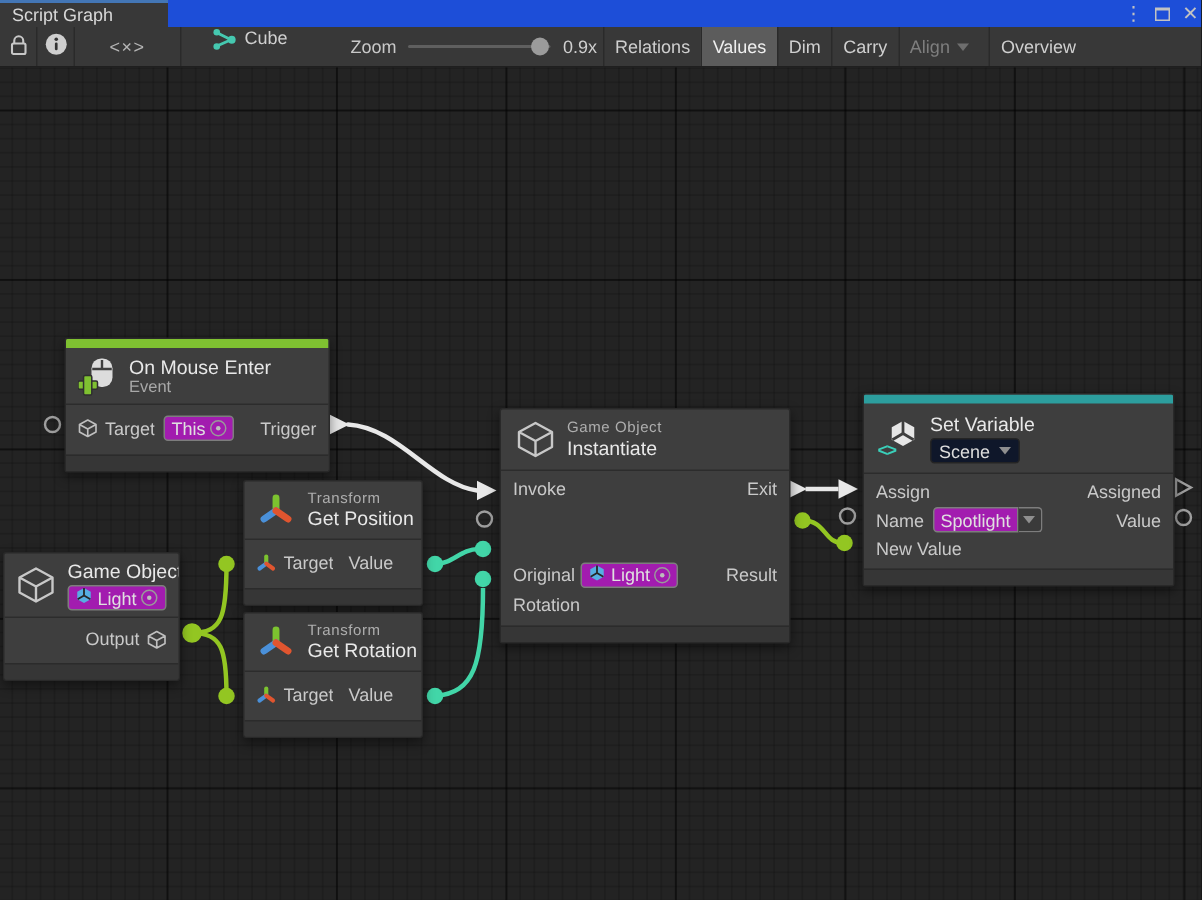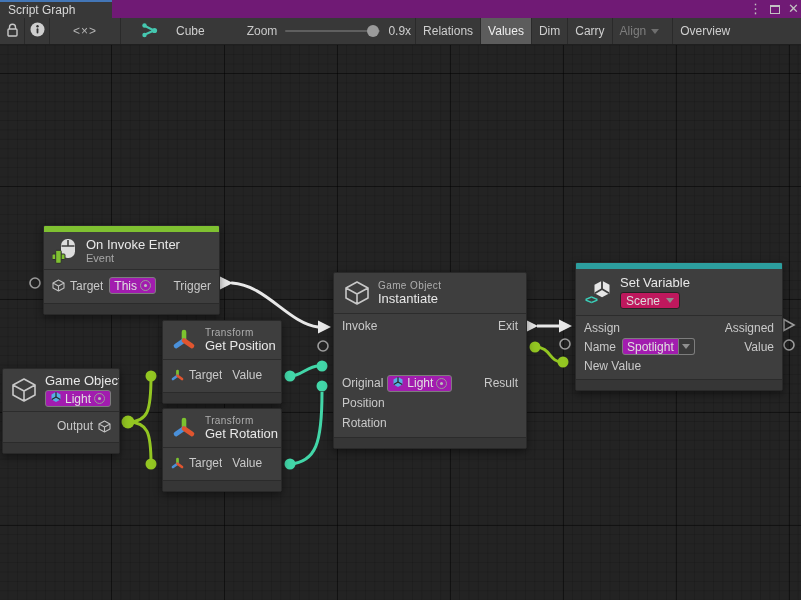--- a/index.html
+++ b/index.html
@@ -1,37 +1,37 @@
 <!DOCTYPE html>
 <html><head>
 <meta charset="utf-8">
 <style>
   * { margin:0; padding:0; box-sizing:border-box; }
   html,body { background:#111; }
   body { font-family:"Liberation Sans", sans-serif; }
   .app { position:relative; width:801px; height:600px; background:#232323; overflow:hidden; }
 
   
-  .tabbar { position:absolute; left:0; top:0; width:801px; height:18px; background:#701a75; }
+  .tabbar { position:absolute; left:0; top:0; width:801px; height:18px; background:#1d4ed8; }
   .tab { position:absolute; left:0; top:0; width:112px; height:18px; background:#383838;
          border-top:2px solid #4376b6; color:#d8d8d8; font-size:12px; line-height:16px;
          padding-left:8px; white-space:nowrap; overflow:hidden; }
   .win-controls { position:absolute; right:2px; top:0; height:18px; display:flex; align-items:center; gap:8px; color:#c2c2c2; }
   .wc { font-size:13px; line-height:18px; cursor:default; }
   .wc-max { width:10px; height:9px; border:1px solid #c2c2c2; border-top-width:2px; }
 
   
   .toolbar { position:absolute; left:0; top:18px; width:801px; height:27px; background:#383838;
              border-bottom:1px solid #1f1f1f; display:flex; align-items:stretch; font-size:12px; color:#cfcfcf; }
   .tb-btn { display:flex; align-items:center; justify-content:center; padding:0 7px; white-space:nowrap; }
   .tb-sep { width:1px; background:#2a2a2a; }
   .tb-icon-btn { width:24px; display:flex; align-items:center; justify-content:center; }
   .tb-code { width:70px; color:#b5b5b5; letter-spacing:1px; }
   .tb-gap { width:14px; }
-  .graph-ref { display:flex; align-items:center; gap:18px; padding:0 6px; }
+  .graph-ref { display:flex; gap:5px; padding:0 6px; }
   .zoom-label { margin-left:36px; display:flex; align-items:center; color:#c8c8c8; }
   .slider { position:relative; width:95px; margin:0 8px; display:flex; align-items:center; }
   .slider .track { width:100%; height:2px; background:#5f5f5f; border-radius:1px; }
   .slider .handle { position:absolute; left:82px; top:50%; margin-top:-6px; width:12px; height:12px;
                     border-radius:50%; background:#9b9b9b; }
   .zoom-val { display:flex; align-items:center; margin-right:4px; }
   .toggle { border-left:1px solid #2a2a2a; }
   .toggle.active { background:#5c5c5c; color:#efefef; }
   .toggle.disabled { color:#7e7e7e; }
   .toggle.last { border-right:1px solid #2a2a2a; }
@@ -68,21 +68,21 @@
   .n-foot { height:11px; background:#363636; border-top:1px solid #2b2b2b; }
   .r-label { white-space:nowrap; overflow:hidden; }
 
   
   .obj-field { display:inline-flex; align-items:center; gap:3px; background:#a21caf;
                border:1px solid #7d7d7d; border-radius:3px; height:17px; padding:0 4px;
                color:#e0e0e0; font-size:12px; }
   .picker { position:relative; width:11px; height:11px; border:1px solid #9a9a9a; border-radius:50%; }
   .picker::after { content:""; position:absolute; left:3px; top:3px; width:3px; height:3px;
                    border-radius:50%; background:#bdbdbd; }
-  .drop-btn { display:inline-flex; align-items:center; gap:5px; background:#be185d;
+  .drop-btn { display:inline-flex; align-items:center; gap:5px; background:#0f172a;
               border:1px solid #242424; border-radius:3px; height:17px; padding:0 5px;
               color:#dcdcdc; font-size:12px; }
   .caret-btn { display:inline-flex; align-items:center; justify-content:center; width:16px; height:17px;
                background:#3a3a3a; border:1px solid #7d7d7d; border-left:none; border-radius:0 3px 3px 0; }
 
   
   .icon26 { width:26px; height:26px; flex:none; }
   .icon13 { width:13px; height:13px; flex:none; margin-right:5px; }
   .sv-icon { position:relative; width:26px; height:26px; flex:none; }
   .sv-icon svg { position:absolute; right:0; top:0; }
@@ -210,21 +210,21 @@
         <span class="icon26">
           <svg width="26" height="26" viewBox="0 0 26 26">
               <rect x="9" y="1" width="14" height="19" rx="6.5" fill="#dcdcdc"></rect>
               <line x1="16" y1="2" x2="16" y2="8" stroke="#3e3e3e" stroke-width="1.6"></line>
               <line x1="9.5" y1="8" x2="22.5" y2="8" stroke="#3e3e3e" stroke-width="1.6"></line>
               <rect x="0" y="16" width="13" height="5.5" rx="1" fill="#7FC131" stroke="#2f2f2f" stroke-width="1"></rect>
               <rect x="3.7" y="12.3" width="5.5" height="13" rx="1" fill="#7FC131" stroke="#2f2f2f" stroke-width="1"></rect>
             </svg>
         </span>
         <div class="n-head-c">
-          <div class="n-title">On Invoke Enter</div>
+          <div class="n-title">On Mouse Enter</div>
           <div class="n-sub">Event</div>
         </div>
       </div>
       <div class="n-body">
         <div class="n-row" style="height:27px;">
           <span class="icon13">
             <svg width="13" height="13" viewBox="0 0 13 13">
                 <path d="M6.5 1 L12 4 L12 9 L6.5 12 L1 9 L1 4 Z M1 4 L6.5 7 L12 4 M6.5 7 L6.5 12" fill="none" stroke="#bfbfbf" stroke-width="1.1" stroke-linejoin="round"></path>
               </svg>
           </span>
@@ -271,23 +271,20 @@
                   </g>
                 </svg>
             </span>
             <span>Light</span>
             <span class="picker"></span>
           </span>
           <span class="grow"></span>
           <span class="r-label">Result</span>
         </div>
         <div class="n-row" style="height:20px;">
-          <span class="r-label">Position</span>
-        </div>
-        <div class="n-row" style="height:20px;">
           <span class="r-label">Rotation</span>
         </div>
       </div>
       <div class="n-foot"></div>
     </div>
 
     <div class="node" style="left:162px; top:275px; width:120px;">
       <div class="n-head" style="padding:6px 8px;">
         <span class="icon26">
           <svg width="26" height="26" viewBox="0 0 26 26">

